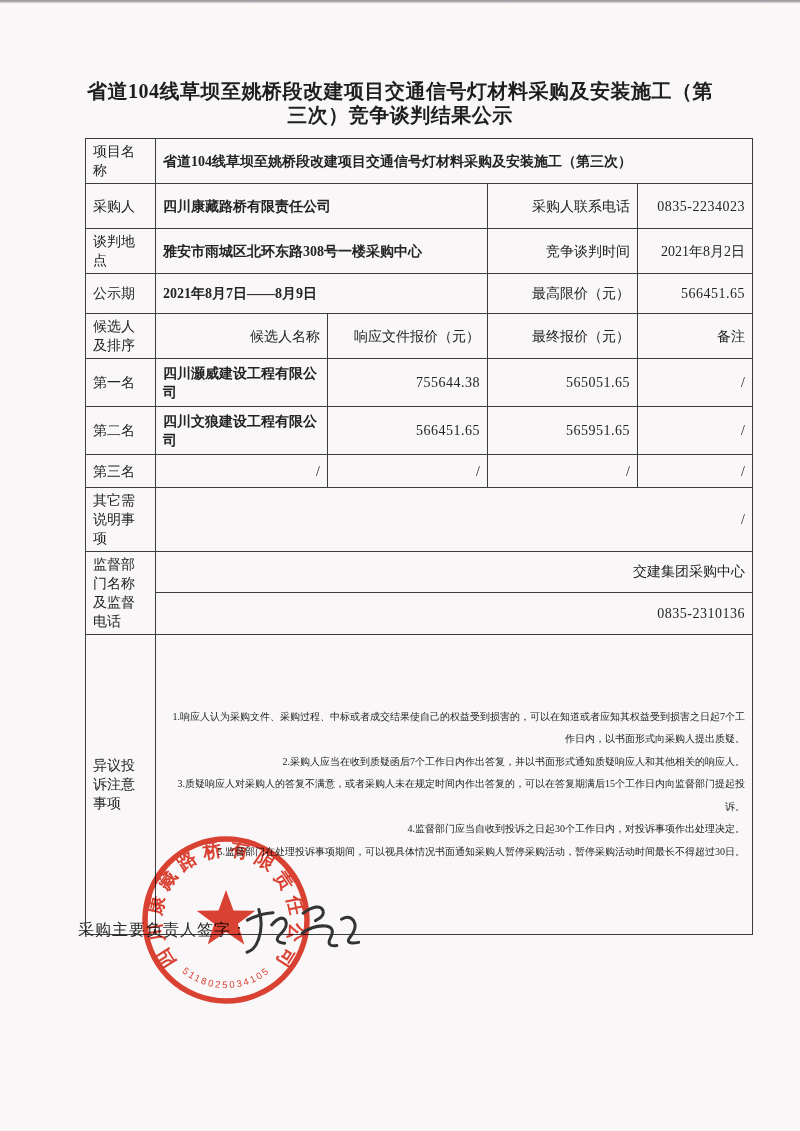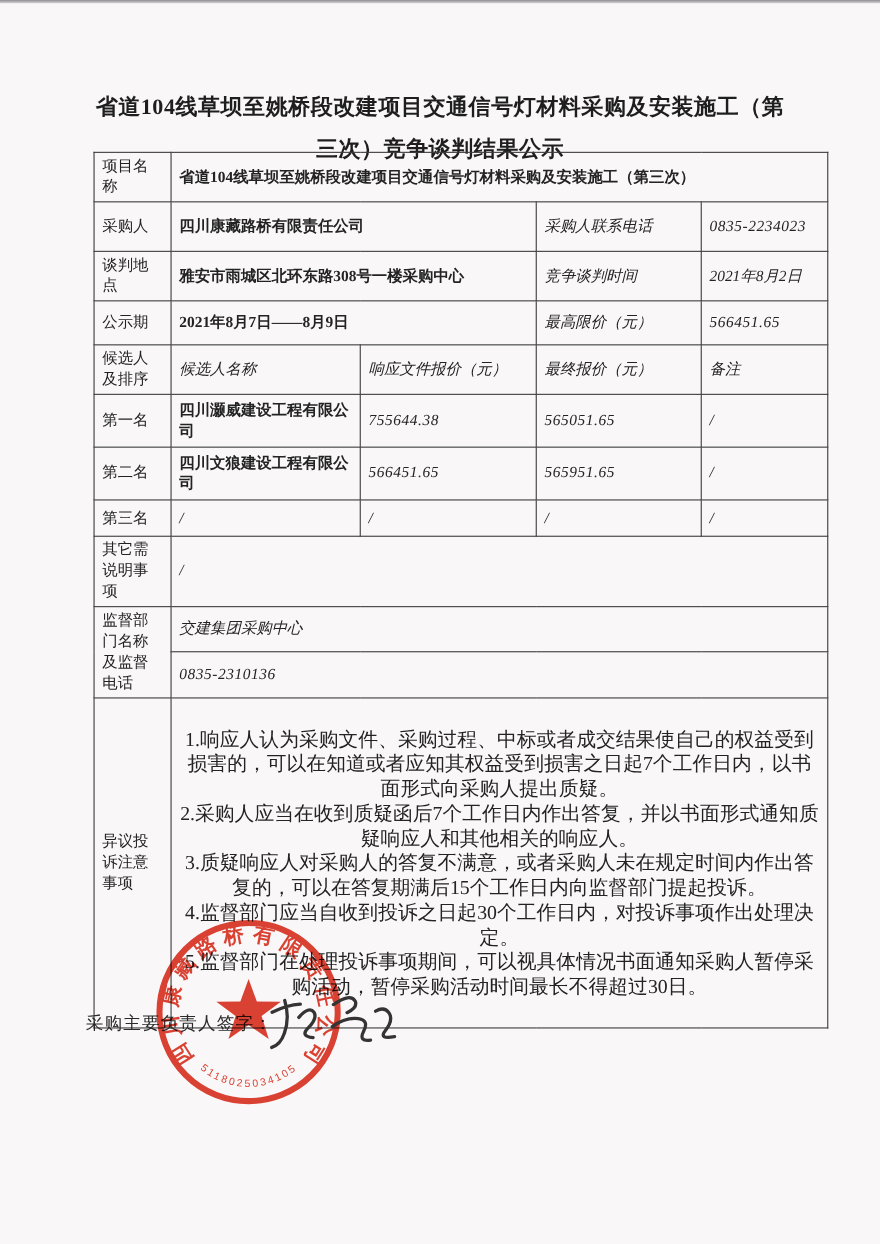--- a/index.html
+++ b/index.html
@@ -13,21 +13,21 @@
   }
   .scan-edge-top {
     position: absolute; top: 0; left: 0; width: 100%; height: 3px;
     background: linear-gradient(#8f8d93, #d8d6da);
   }
   .doc-title {
     position: absolute;
     top: 79px; left: 78px; width: 644px;
     text-align: center;
     font-size: 20px; font-weight: bold;
-    line-height: 38px;
+    line-height: 24px;
     letter-spacing: 0.5px;
     color: #1e1e1e;
   }
   table.result-table {
     position: absolute;
     left: 85px; top: 138px;
     width: 667px;
     border-collapse: collapse;
     table-layout: fixed;
     font-size: 14px;
@@ -35,24 +35,24 @@
   }
   .result-table td {
     border: 1.6px solid #3c3c3c;
     padding: 3px 7px;
     vertical-align: middle;
     line-height: 19px;
   }
   .lbl { text-align: left; }
   .lbl-c { text-align: left; padding: 3px 4px; }
   .val-l { text-align: left; font-weight: bold; }
-  .val-c { text-align: left; font-style: italic; }
+  .val-c { text-align: right; }
   .num { letter-spacing: 0.5px; }
   .objection-cell { padding: 10px 12px; }
-  .objection-cell .obj-item { line-height: 22.5px; font-size: 18px; text-align: center; }
+  .objection-cell .obj-item { line-height: 22.5px; font-size: 10px; text-align: right; }
 
   .sign-line {
     position: absolute;
     left: 78px; top: 920px;
     font-size: 16px;
     color: #2a2a2a;
     letter-spacing: 1px;
   }
   .stamp {
     position: absolute;

